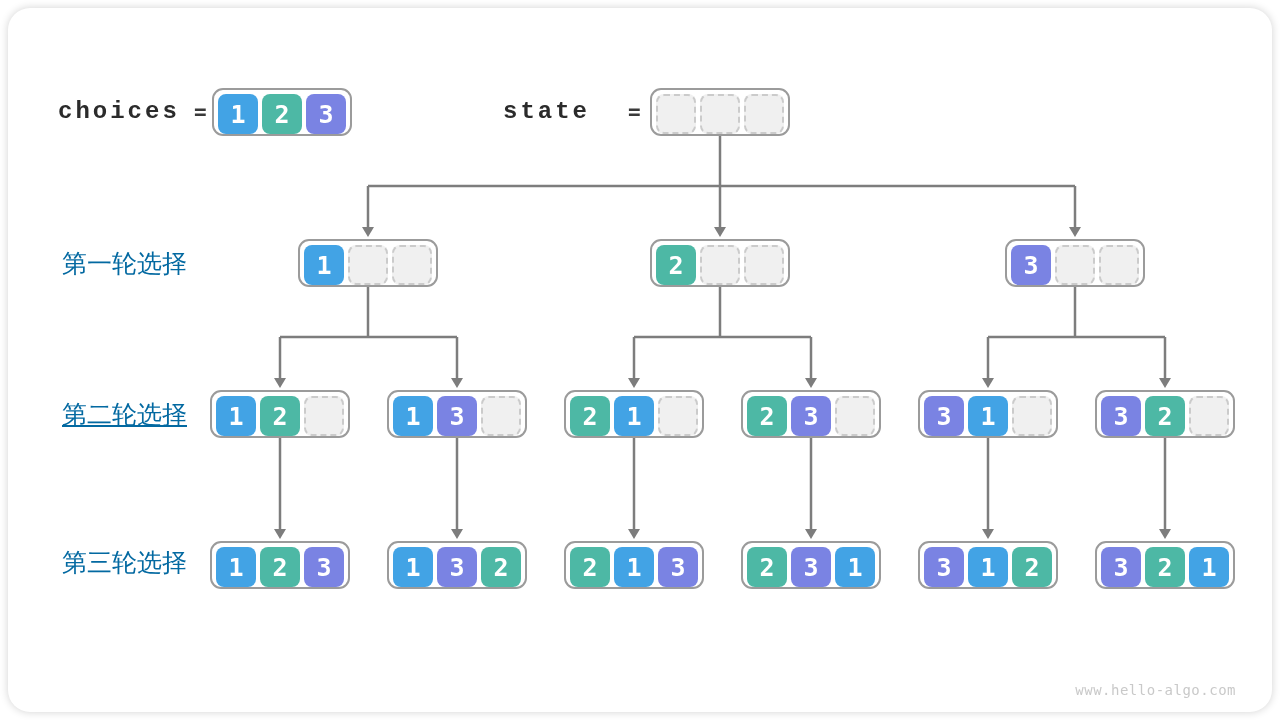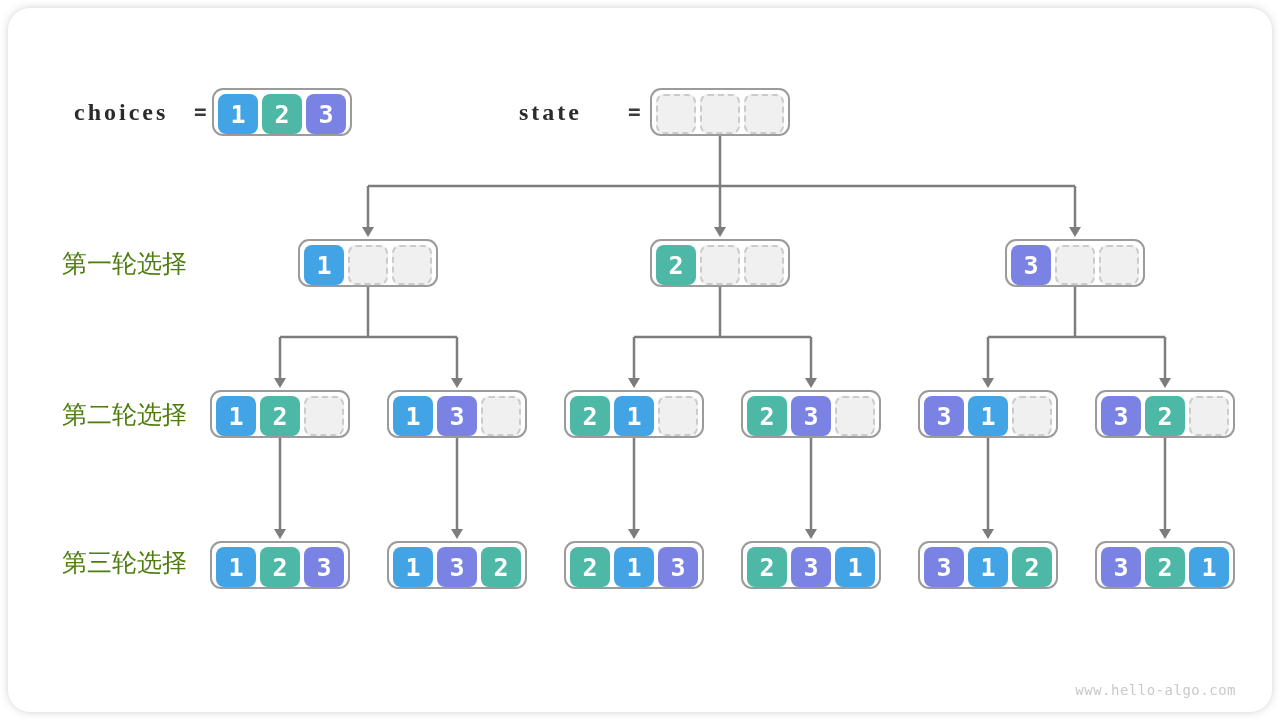--- a/index.html
+++ b/index.html
@@ -44,48 +44,47 @@
     font-size: 25px;
     color: #ffffff;
   }
   .cell.empty {
     background: #f0f0f0;
     border: 2px dashed #cbcbcb;
   }
   .hdr-label {
     position: absolute;
     top: 88px; height: 48px; line-height: 48px;
-    font-family: Liberation Serif, serif;
+    font-family: Liberation Mono, monospace;
     font-weight: bold;
     font-size: 24px;
     letter-spacing: 3px;
     color: #2b2b2b;
     white-space: nowrap;
-    margin-left: 16px;
   }
   .hdr-eq {
     position: absolute;
     top: 88px; height: 48px; line-height: 48px;
     font-family: "DejaVu Sans Mono", monospace;
     font-weight: bold;
     font-size: 21px;
     color: #3a3a3a;
   }
   #choices-label { left: 58px; }
   #choices-eq   { left: 194px; }
   #choices-array { left: 212px; top: 88px; }
   #state-label  { left: 503px; }
   #state-eq     { left: 628px; }
   #state-array  { left: 650px; top: 88px; }
   .row-label {
     position: absolute;
     left: 62px;
     height: 48px; line-height: 48px;
     font-size: 25px;
-    color: #4d7c0f;
+    color: #0369a1;
     white-space: nowrap;
     text-align: right;
   }
   .watermark {
     position: absolute;
     right: 44px; bottom: 22px;
     font-family: "DejaVu Sans Mono", monospace;
     font-size: 14px;
     letter-spacing: 0.5px;
     color: #c9c9c9;
@@ -163,21 +162,21 @@
     <div class="node" style="left: 650px; top: 239px;">
       <div class="cell" style="background: rgb(77, 184, 165);">2</div>
       <div class="cell empty"></div>
       <div class="cell empty"></div>
     </div>
     <div class="node" style="left: 1005px; top: 239px;">
       <div class="cell" style="background: rgb(122, 131, 227);">3</div>
       <div class="cell empty"></div>
       <div class="cell empty"></div>
     </div>
-    <div class="row-label" style="top: 390px;">第二轮选择</div>
+    <div class="row-label" style="top: 390px; text-decoration: underline;">第二轮选择</div>
     <div class="node" style="left: 210px; top: 390px;">
       <div class="cell" style="background: rgb(66, 163, 229);">1</div>
       <div class="cell" style="background: rgb(77, 184, 165);">2</div>
       <div class="cell empty"></div>
     </div>
     <div class="node" style="left: 387px; top: 390px;">
       <div class="cell" style="background: rgb(66, 163, 229);">1</div>
       <div class="cell" style="background: rgb(122, 131, 227);">3</div>
       <div class="cell empty"></div>
     </div>

